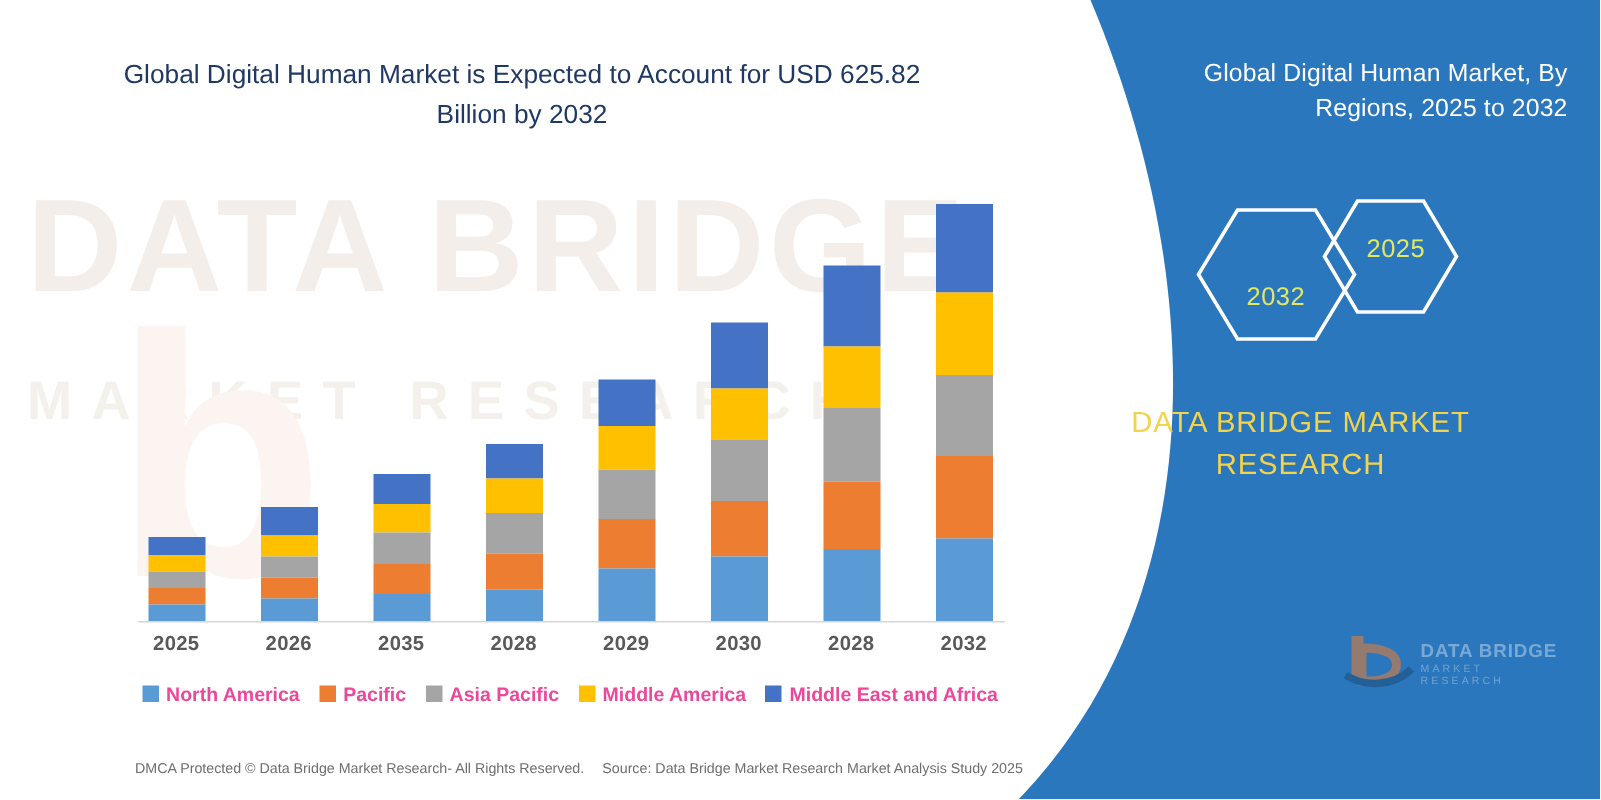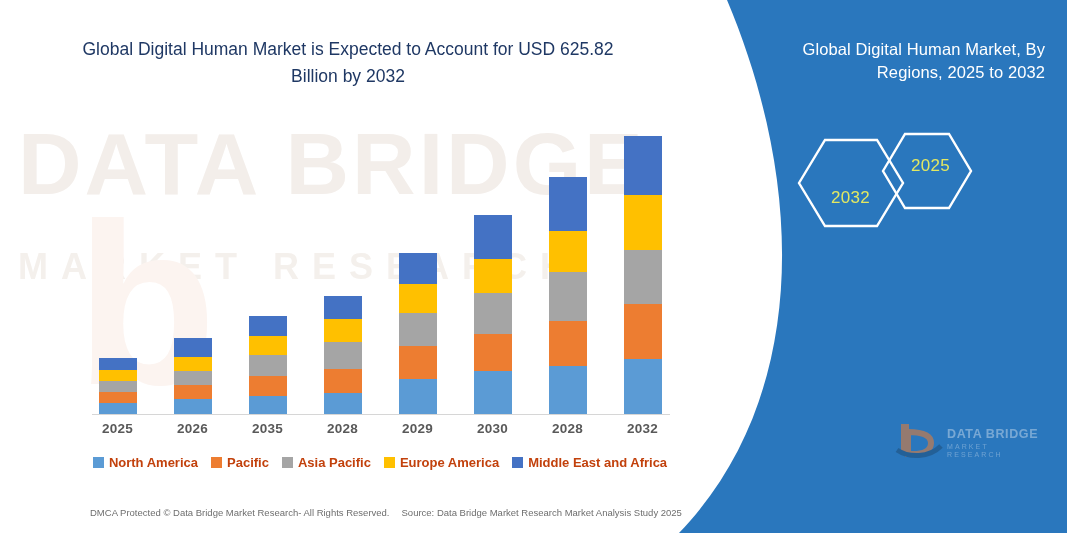--- a/index.html
+++ b/index.html
@@ -247,21 +247,21 @@
     gap: 5px;
   }
   .legend-swatch {
     width: 11px;
     height: 11px;
     flex: none;
   }
   .legend-text {
     font-size: 13px;
     font-weight: 700;
-    color: #c2410c;
+    color: #ec4899;
     white-space: nowrap;
   }
 
   .footer {
     position: absolute;
     left: 78px;
     top: 507px;
     width: 600px;
     display: flex;
     justify-content: space-between;
@@ -388,21 +388,21 @@
       <div class="legend-item">
         <span class="legend-swatch" style="background: rgb(237, 125, 49);"></span>
         <span class="legend-text">Pacific</span>
       </div>
       <div class="legend-item">
         <span class="legend-swatch" style="background: rgb(165, 165, 165);"></span>
         <span class="legend-text">Asia Pacific</span>
       </div>
       <div class="legend-item">
         <span class="legend-swatch" style="background: rgb(255, 192, 0);"></span>
-        <span class="legend-text">Europe America</span>
+        <span class="legend-text">Middle America</span>
       </div>
       <div class="legend-item">
         <span class="legend-swatch" style="background: rgb(68, 114, 196);"></span>
         <span class="legend-text">Middle East and Africa</span>
       </div>
     </div>
 
   <div class="footer">
     <span>DMCA Protected © Data Bridge Market Research- All Rights Reserved.</span>
     <span>Source: Data Bridge Market Research  Market Analysis Study 2025</span>
@@ -421,20 +421,24 @@
       <svg width="200" height="115" viewBox="0 0 200 115" xmlns="http://www.w3.org/2000/svg">
 
         <polygon points="12,57 38,14 90,14 116,57 90,100 38,100" fill="none" stroke="#ffffff" stroke-width="2.4"></polygon>
 
         <polygon points="96,45 118,8 162,8 184,45 162,82 118,82" fill="none" stroke="#ffffff" stroke-width="2.4"></polygon>
       </svg>
       <div class="hex-label y2025">2025</div>
       <div class="hex-label y2032">2032</div>
     </div>
 
+    <div class="brand-name">
+      <span>DATA BRIDGE MARKET</span>
+      <span class="line2">RESEARCH</span>
+    </div>
 
     <div class="panel-logo">
       <svg width="52" height="42" viewBox="0 0 52 42" xmlns="http://www.w3.org/2000/svg">
         <path d="M6 4 L14 4 L14 34 L6 34 Z" fill="#ed7d31"></path>
         <path d="M13 12 C30 12 36 17 36 23 C36 30 29 34 18 34 L13 34 Z" fill="none" stroke="#ed7d31" stroke-width="6"></path>
         <path d="M2 30 C14 38 34 38 46 26" fill="none" stroke="#1f4e79" stroke-width="5"></path>
       </svg>
       <div class="logo-text">
         <span>DATA BRIDGE</span>
         <span class="logo-sub">MARKET RESEARCH</span>

